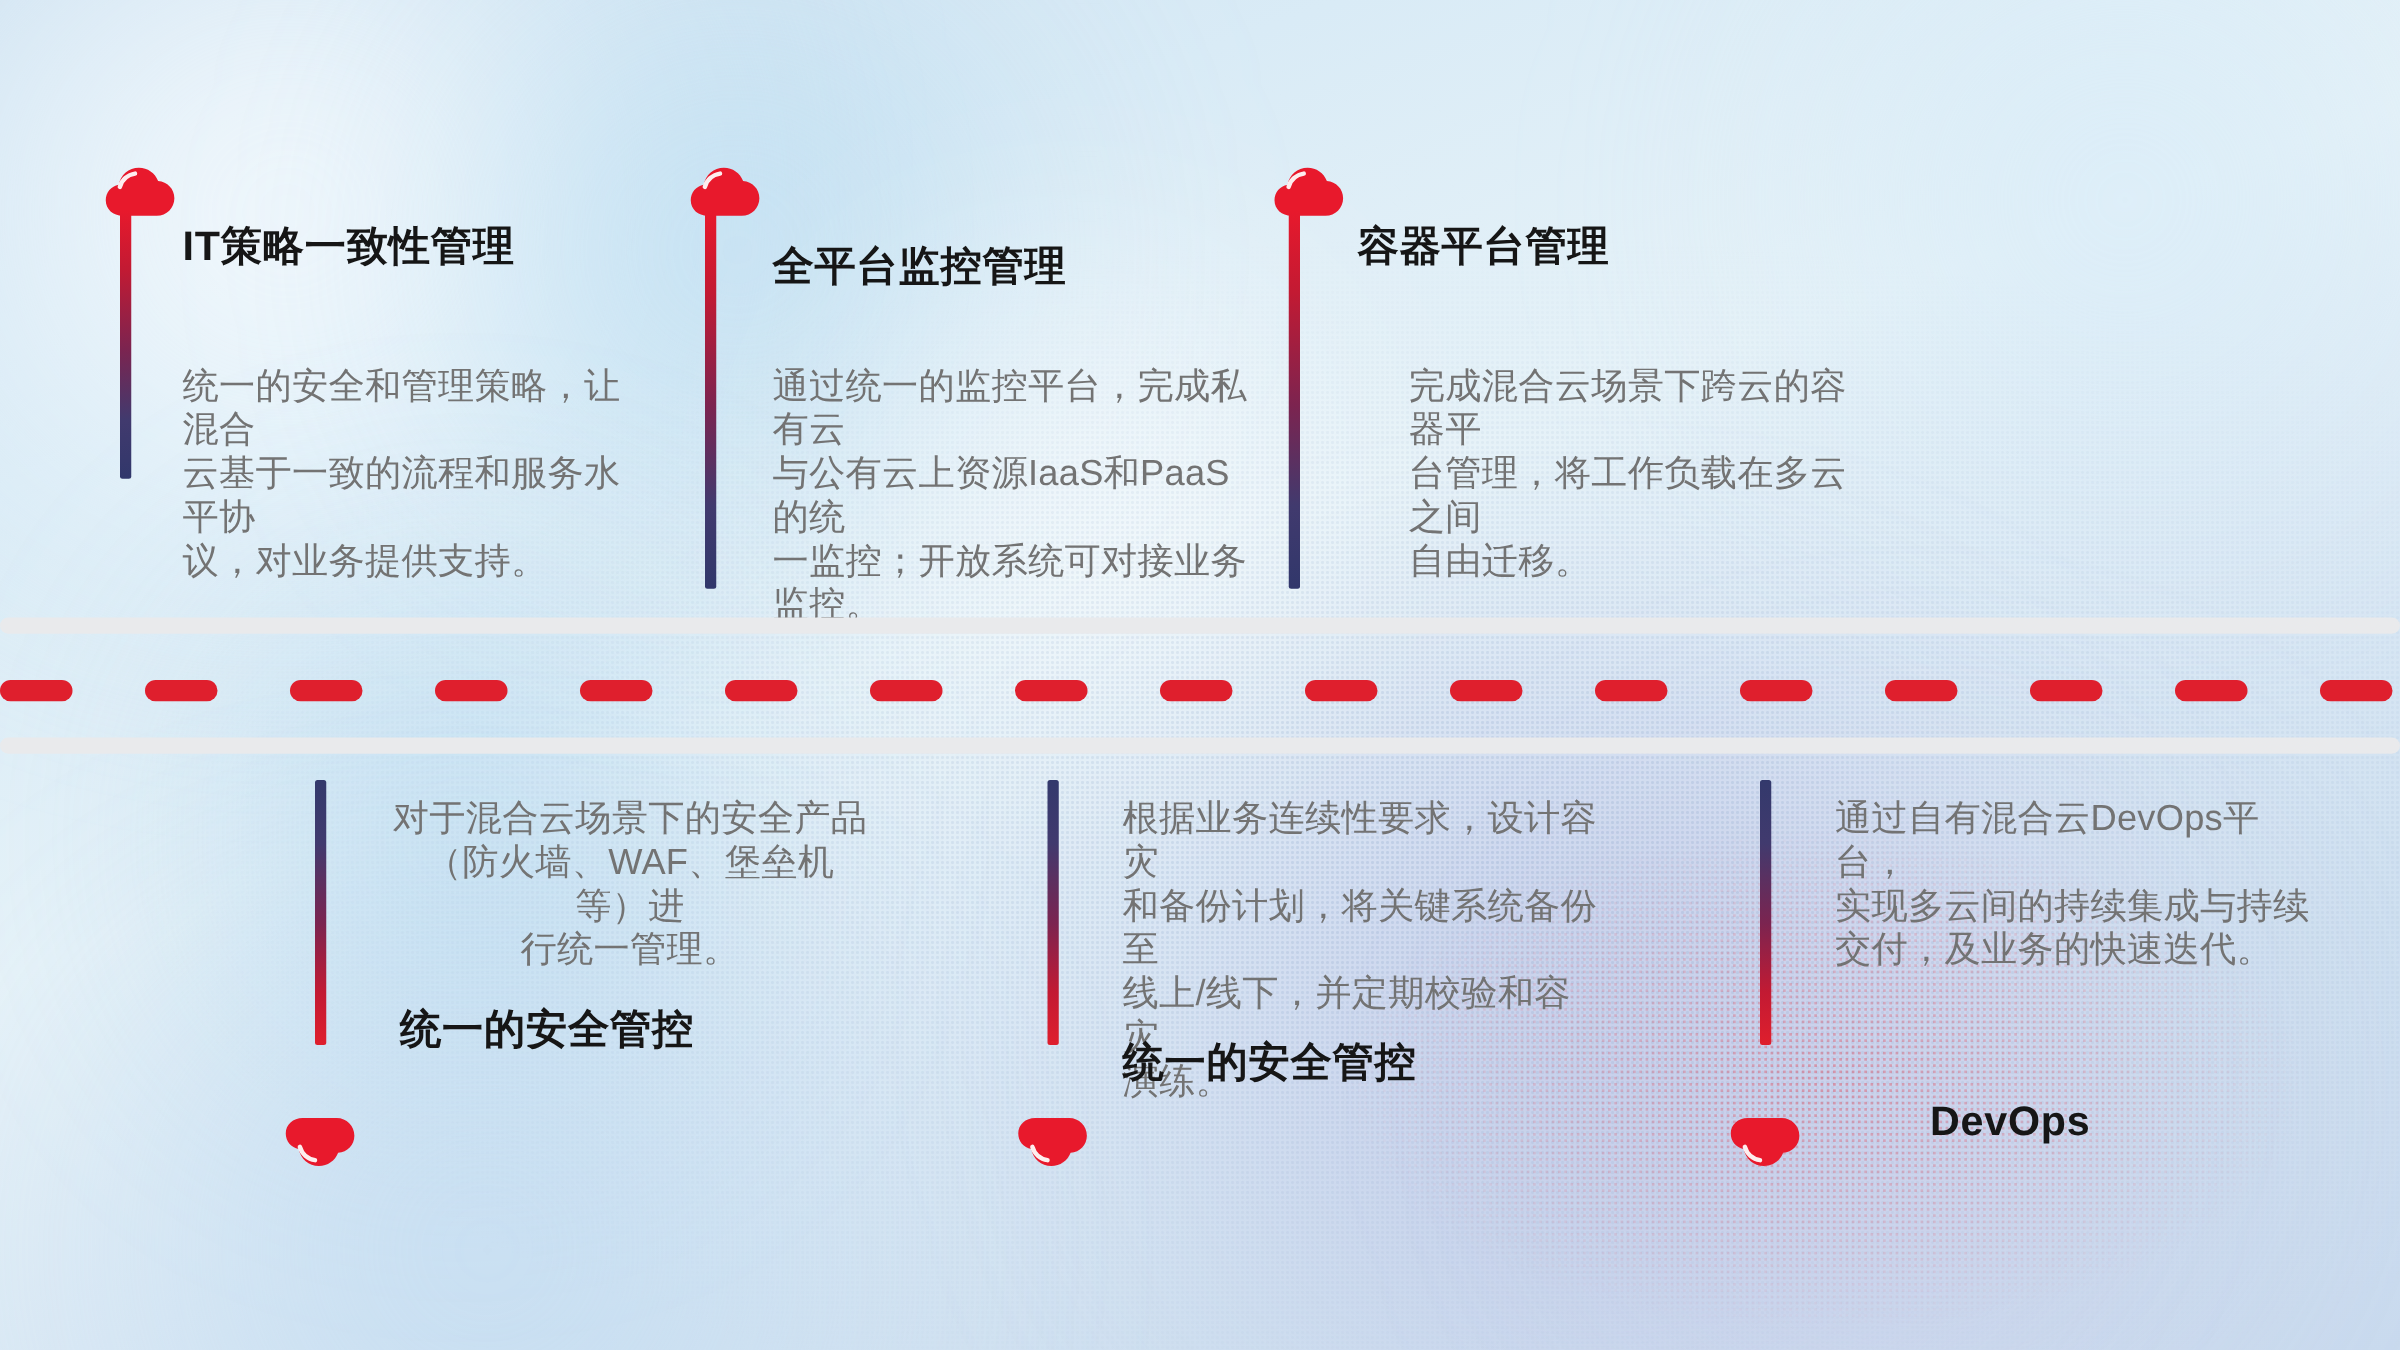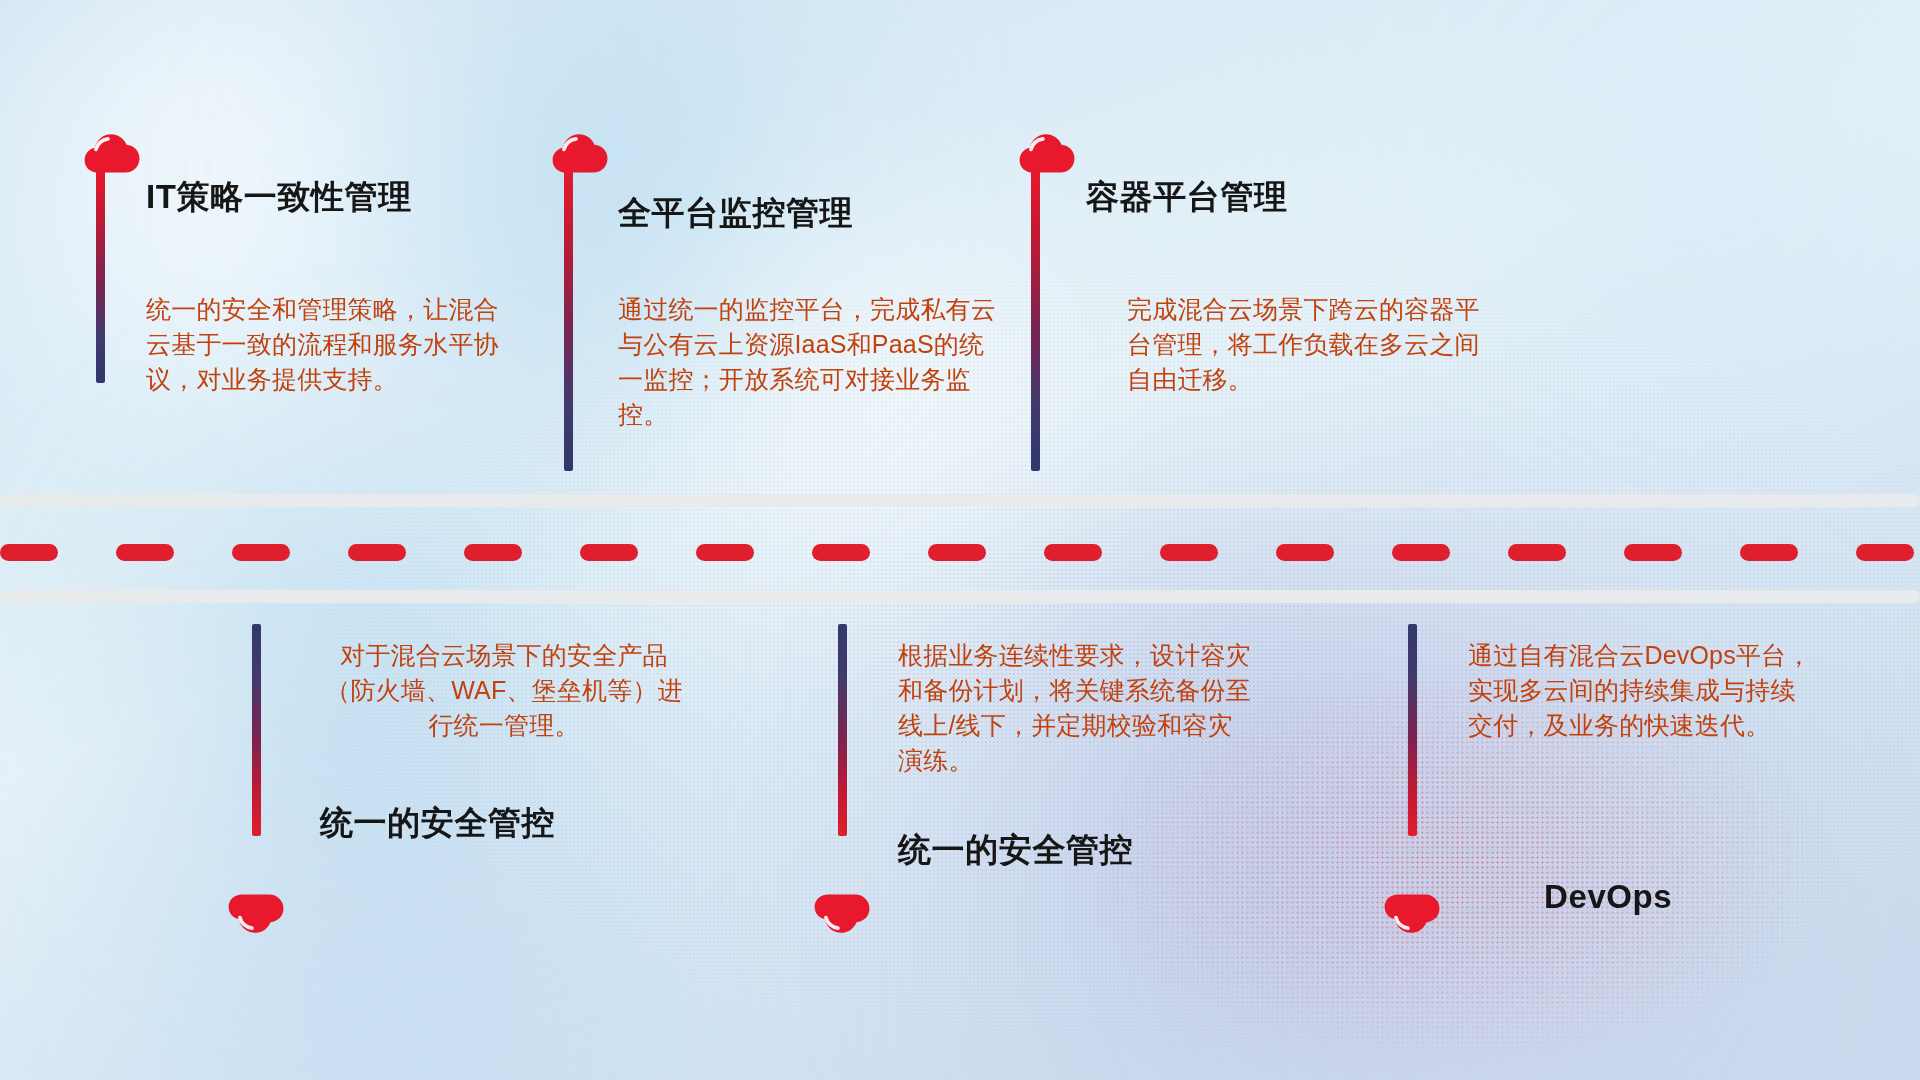--- a/index.html
+++ b/index.html
@@ -63,21 +63,21 @@
   .bar.up{background:linear-gradient(180deg,#33396c 0%,#413a6e 24%,#7b2450 54%,#c21a33 80%,#df1f2d 100%);}
 
   .cloud{position:absolute;width:56px;height:40px;}
   .cloud.flip{transform:scaleY(-1);}
 
   .title{
     position:absolute;font-size:33px;font-weight:700;color:#161616;
     letter-spacing:.6px;white-space:nowrap;line-height:1;
   }
   .body{
-    position:absolute;font-size:25px;line-height:35px;color:#c2410c;
+    position:absolute;font-size:29px;line-height:35px;color:#737373;
     letter-spacing:.2px;white-space:pre-line;font-weight:400;
   }
 </style>
 </head>
 <body>
 
 <div id="stage">
 
   <div class="bg-base"></div>
   <div class="bg-glow g1"></div>

